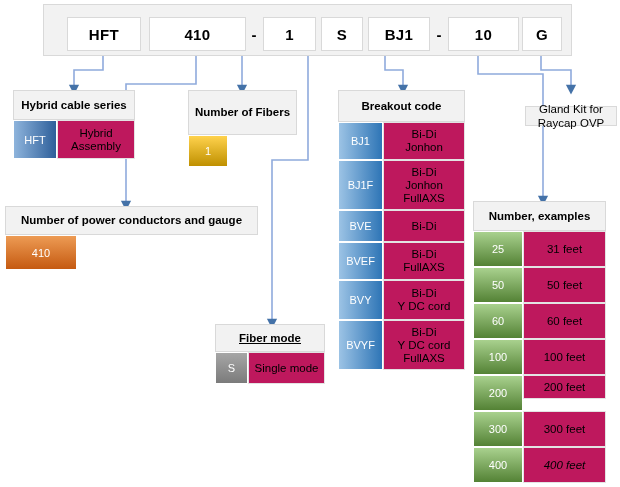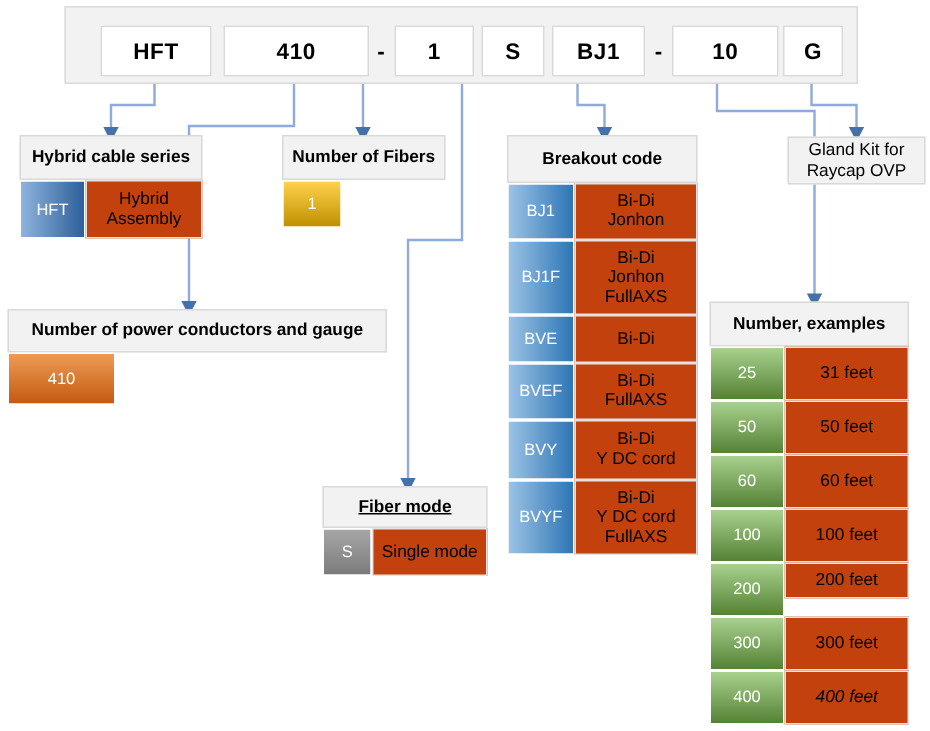--- a/index.html
+++ b/index.html
@@ -44,21 +44,21 @@
   }
   .row{display:flex;box-sizing:border-box;}
   .code{
     box-sizing:border-box;
     display:flex;align-items:center;justify-content:center;
     color:#ffffff;font-size:11px;
     border:1px solid #ffffff;
   }
   .desc{
     box-sizing:border-box;
-    background:#c2410c;border:1px solid #e3e3e3;
+    background:#be185d;border:1px solid #e3e3e3;
     display:flex;align-items:center;justify-content:center;
     text-align:center;
     font-size:11.5px;color:#000;line-height:13px;padding:1px 3px;
   }
   .code.blue{background:linear-gradient(to right,#9cc3e5 0%,#2e75b6 100%);}
   .code.green{background:linear-gradient(to bottom,#a9d18e 0%,#548235 100%);}
   .code.orange{background:linear-gradient(to bottom,#ed9b54 0%,#c55a11 100%);}
   .code.gold{background:linear-gradient(to bottom,#ffd24d 0%,#bf9000 100%);}
   .code.grey{background:linear-gradient(to bottom,#a6a6a6 0%,#7b7b7b 100%);}
   .code.navy{background:linear-gradient(to right,#8eb4dc 0%,#2e5f9a 100%);}
@@ -114,27 +114,27 @@
 
 <div class="card" style="left:13px;top:90px;width:122px;">
   <div class="card-head" style="height:30px;">Hybrid cable series</div>
   <div class="row">
     <div class="code navy" style="width:44px;height:39px;">HFT</div>
     <div class="desc" style="width:78px;height:39px;">Hybrid Assembly</div>
   </div>
 </div>
 
 <div class="card" style="left:188px;top:90px;width:109px;">
-  <div class="card-head" style="height:30px;">Number of Fibers</div>
+  <div class="card-head" style="height:45px;">Number of Fibers</div>
   <div class="row">
     <div class="code gold" style="width:40px;height:32px;">1</div>
   </div>
 </div>
 
-<div class="plain-card abs" style="left:525px;top:91px;width:92px;height:32px;align-items:center;">
+<div class="plain-card abs" style="left:525px;top:106px;width:92px;height:20px;align-items:center;">
   <span>Gland Kit for Raycap OVP</span>
 </div>
 
 <div class="card" style="left:338px;top:90px;width:127px;">
   <div class="card-head" style="height:32px;">Breakout code</div>
   <div id="breakout-rows">
       <div class="row">
         <div class="code blue" style="width: 45px; height: 38px;">BJ1</div>
         <div class="desc" style="width: 82px; height: 38px;">Bi-Di<br>Jonhon</div>
       </div>

